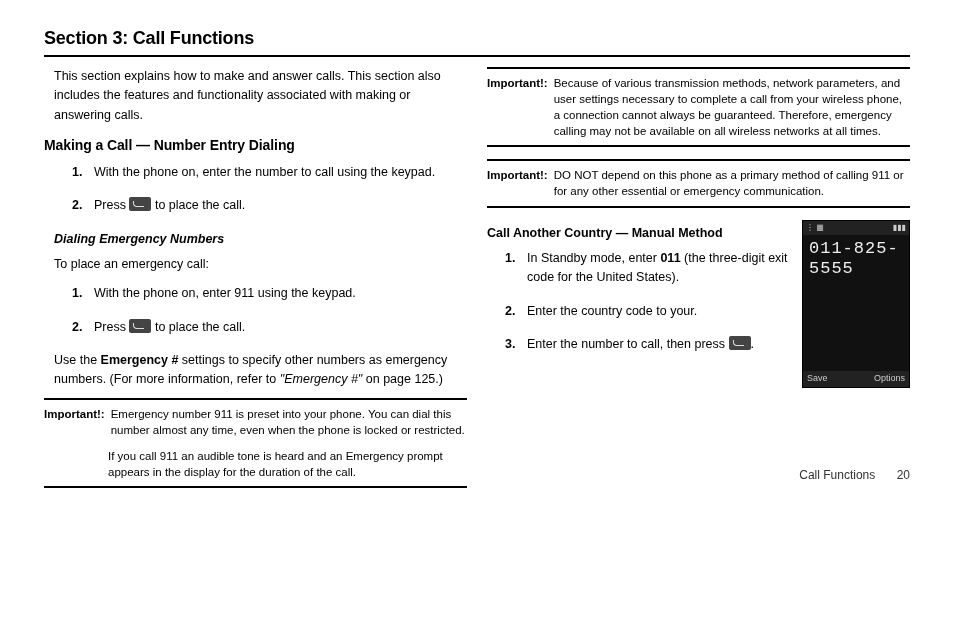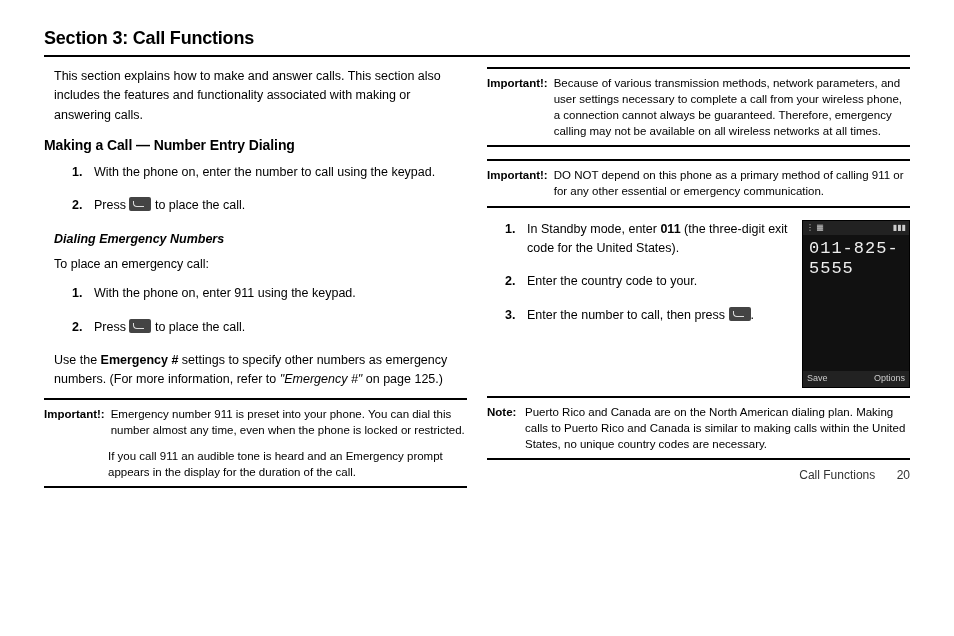--- a/index.html
+++ b/index.html
@@ -99,20 +99,21 @@
       <div class="note-block">
         <div class="note-row">
           <div class="note-label">Important!:</div>
           <div class="note-body">DO NOT depend on this phone as a primary method of calling 911 or for any other essential or emergency communication.</div>
         </div>
       </div>
 
 
       <div class="intl-wrap">
         <div class="intl-left">
+          <h4 class="h4">Call Another Country — Manual Method</h4>
           <ol class="steps">
             <li>
               <span class="num">1.</span>
               <span>In Standby mode, enter </span><span class="bold">011</span><span> (the three-digit exit code for the United States).</span>
             </li>
             <li>
               <span class="num">2.</span>
               <span>Enter the country code to your.</span>
             </li>
             <li>
@@ -131,26 +132,20 @@
             <div>011-825-</div>
             <div>5555</div>
           </div>
           <div class="phone-softkeys">
             <span>Save</span>
             <span>Options</span>
           </div>
         </div>
       </div>
 
-      <div class="note-block">
-        <div class="note-row">
-          <div class="note-label" style="min-width:32px">Note:</div>
-          <div class="note-body">Puerto Rico and Canada are on the North American dialing plan. Making calls to Puerto Rico and Canada is similar to making calls within the United States, no unique country codes are necessary.</div>
-        </div>
-      </div>
     </div>
   </div>
 
   <div class="footer">
     <span>Call Functions</span>
     <span class="pg">20</span>
   </div>
 </div>
 
 </body></html>

